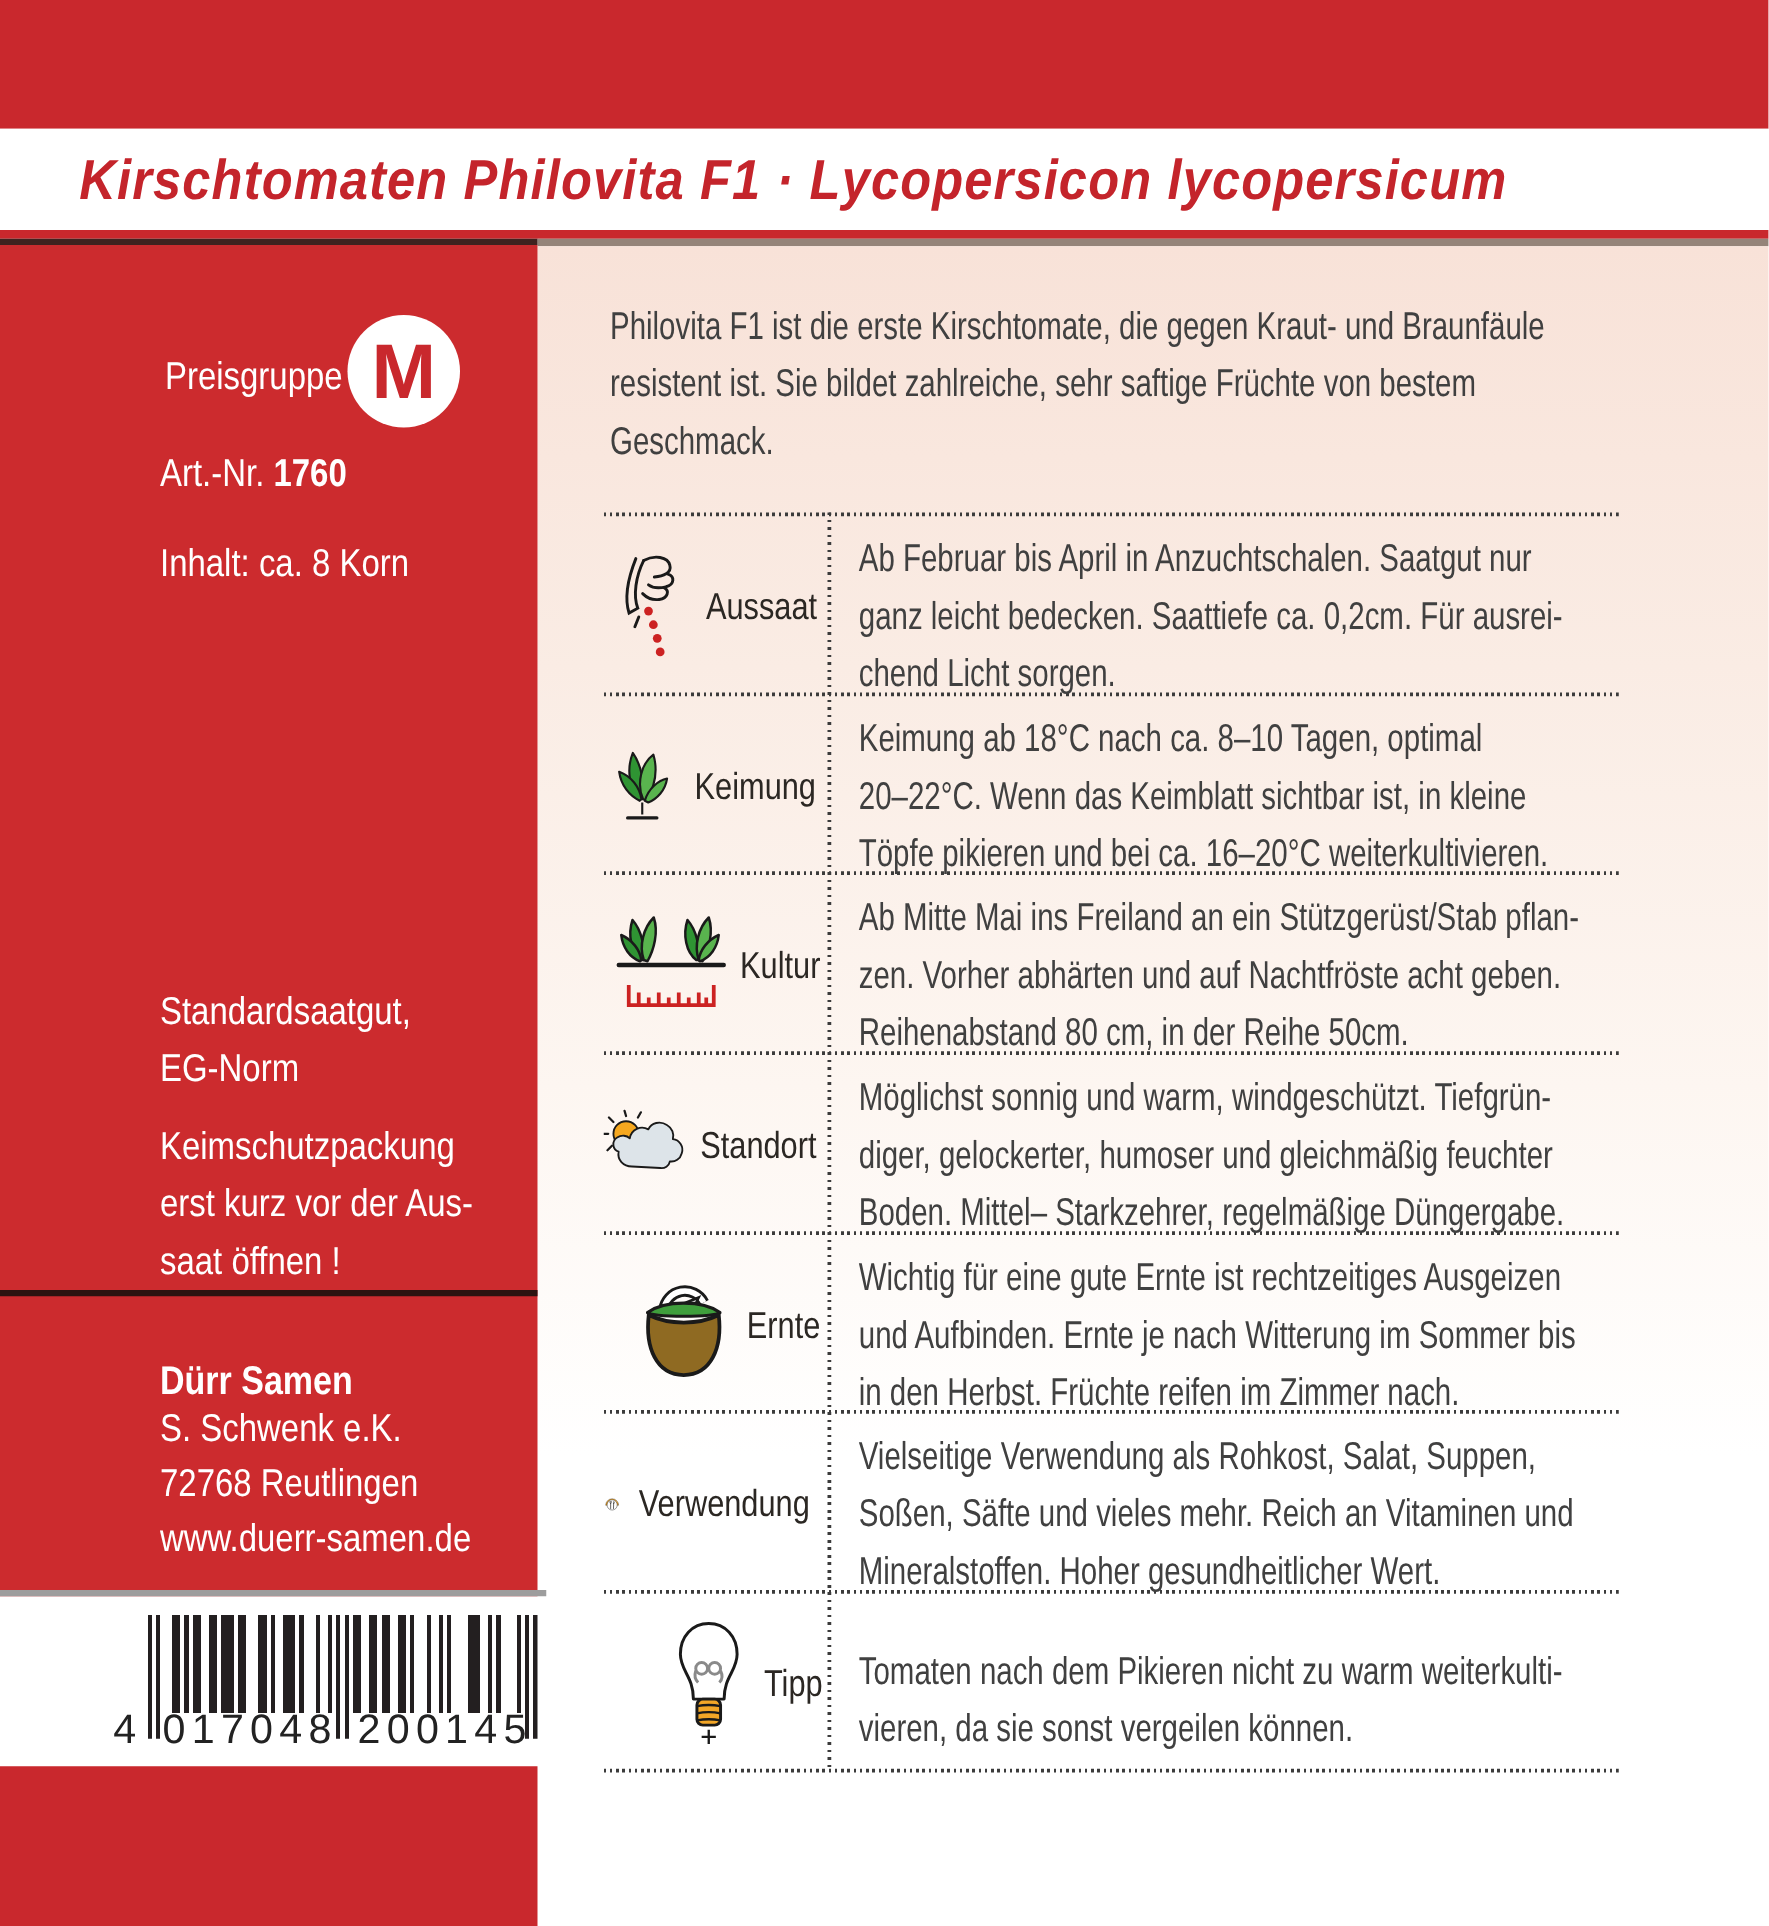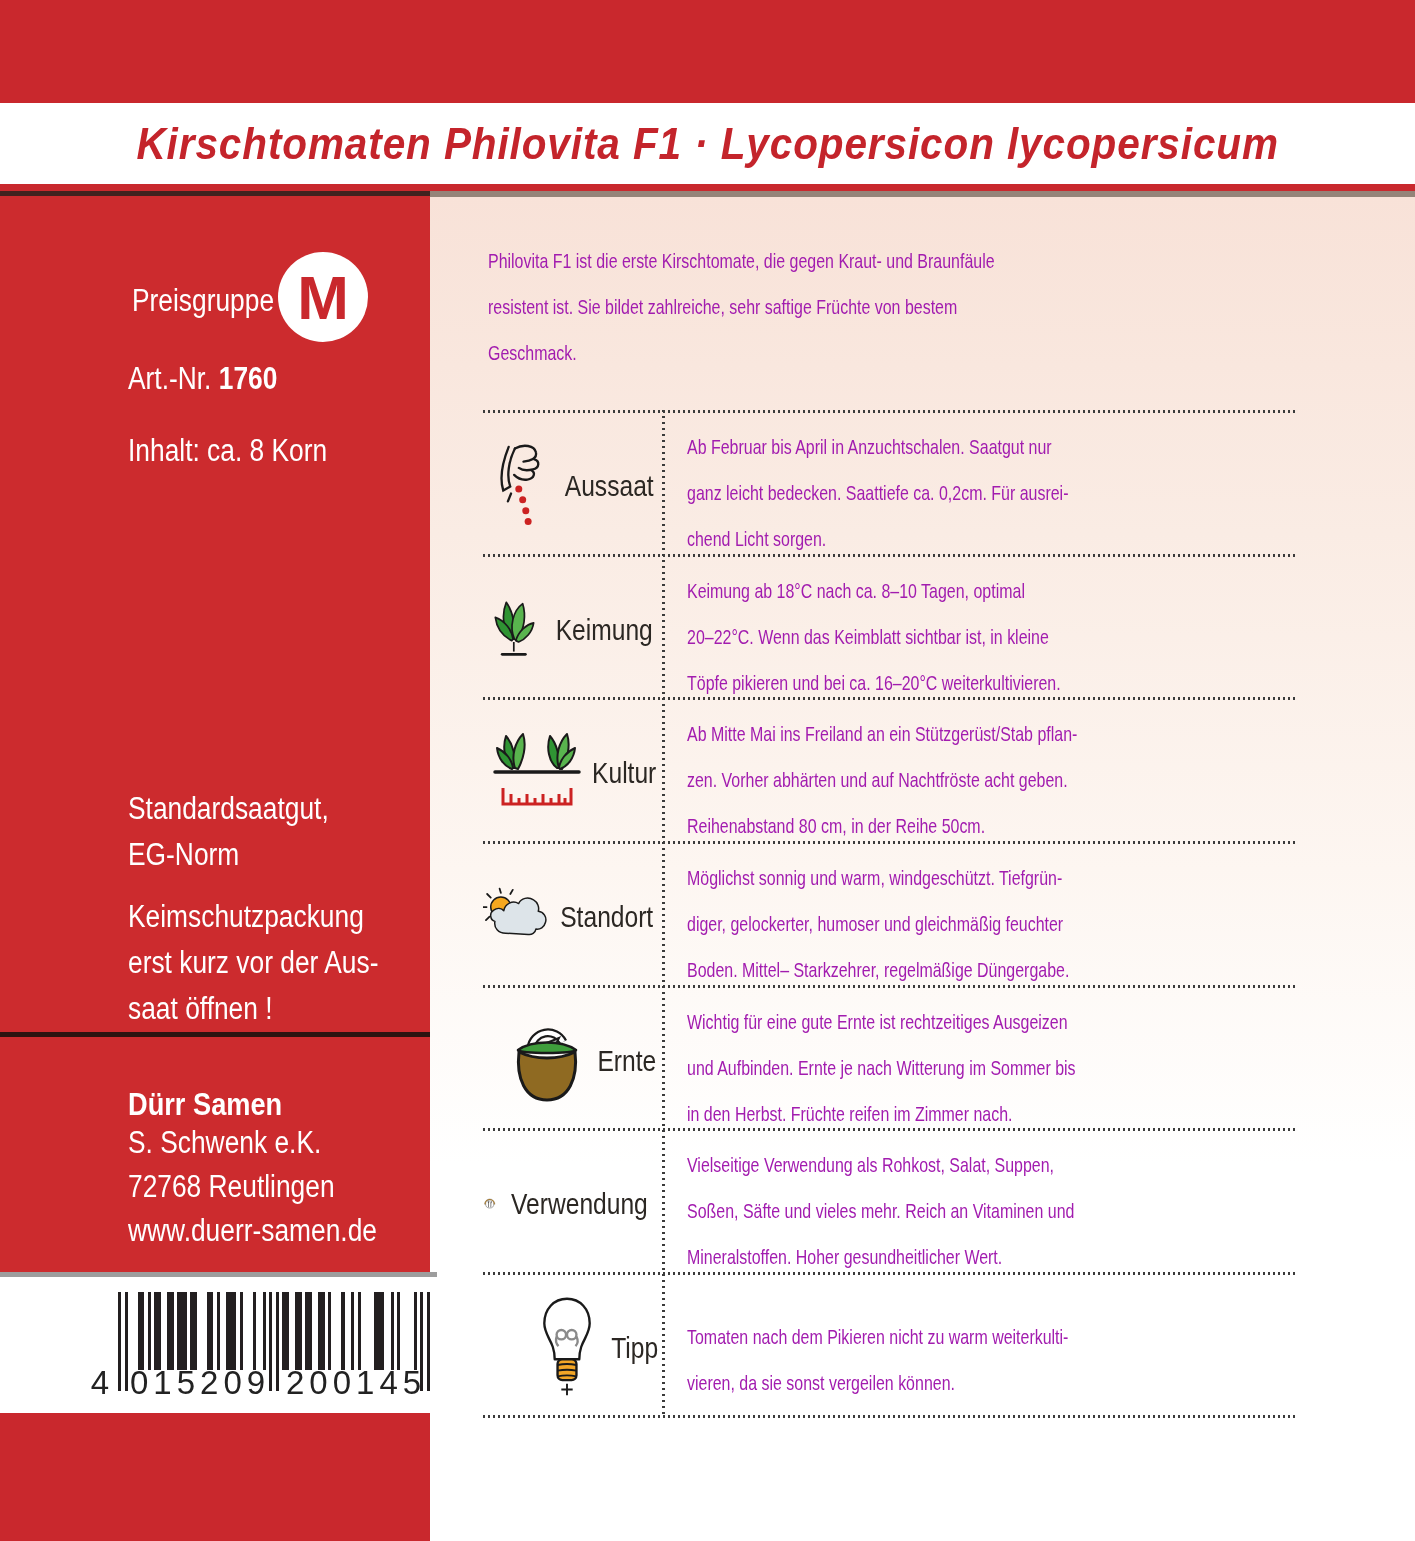--- a/index.html
+++ b/index.html
@@ -2,21 +2,21 @@
 <html><head>
 <meta charset="utf-8">
 <style>
   html,body{margin:0;padding:0;}
   .page{
     position:relative; width:1415px; height:1541px; background:#ffffff; overflow:hidden;
     font-family:"Liberation Sans", sans-serif; color:#2e2a27;
   }
   
   .top-band{position:absolute;left:0;top:0;width:1415px;height:103px;background:#c9282d;}
-  .title-strip{position:absolute;left:0;top:103px;width:1415px;height:81px;background:#ffffff;display:flex;align-items:center;justify-content:center;}
+  .title-strip{position:absolute;left:0;top:103px;width:1415px;height:81px;background:#ffffff;display:flex;align-items:center;}
   .title-text{font-size:45px;font-style:italic;font-weight:bold;color:#c4242b;transform:scaleX(0.9);white-space:nowrap;letter-spacing:1px;}
   .red-rule{position:absolute;left:0;top:184px;width:1415px;height:7px;background:#c9282d;}
   .content-shadow{position:absolute;left:430px;top:191px;width:985px;height:6px;background:#948479;}
   .sidebar-shadow{position:absolute;left:0;top:191px;width:430px;height:5px;background:#40221f;}
   
   .content-bg{position:absolute;left:430px;top:197px;width:985px;height:1344px;
     background:linear-gradient(180deg,#f8e2d8 0%,#faece4 25%,#fdf6f1 50%,#ffffff 72%);}
   
   .sidebar{position:absolute;left:0;top:196px;width:430px;height:836px;background:#cc2b2e;}
   .address-block{position:absolute;left:0;top:1032px;width:430px;height:245px;background:#cc2b2e;}
@@ -30,21 +30,21 @@
     display:flex;align-items:center;justify-content:center;font-weight:bold;font-size:62px;color:#c9282d;}
   .company{font-weight:bold;font-size:32px;margin-top:13px;}
   
   .barcode-svg{position:absolute;left:118px;top:1292px;width:312px;height:99px;}
   .bc-digit{position:absolute;top:1364px;font-size:33px;letter-spacing:5px;color:#222;font-family:"Liberation Sans",sans-serif;}
   
   .dash-h{position:absolute;left:483px;width:812px;height:3px;
     background-image:repeating-linear-gradient(90deg,#3b3b3b 0 2px,transparent 2px 5px);}
   .dash-v{position:absolute;left:662px;top:410px;width:3px;height:1007px;
     background-image:repeating-linear-gradient(180deg,#3b3b3b 0 2px,transparent 2px 6px);}
-  .intro,.row-text{position:absolute;left:687px;width:620px;font-size:21px;line-height:46px;color:#a21caf;}
+  .intro,.row-text{position:absolute;left:687px;width:620px;font-size:31px;line-height:46px;color:#404040;}
   .intro{left:488px;width:820px;}
   .intro div,.row-text div{transform:scaleX(0.76);transform-origin:0 50%;white-space:nowrap;}
   .icon-cell{position:absolute;left:483px;width:180px;height:137px;display:flex;flex-direction:row;
     justify-content:flex-end;align-items:center;}
   .row-label{font-size:30px;color:#2b2723;transform:scaleX(0.82);white-space:nowrap;margin-top:2px;}
   .icon-cell svg{display:block;}
 </style>
 </head>
 <body>
 
@@ -138,21 +138,21 @@
       <rect x="78" y="0" width="1" height="26" fill="#231f20"></rect>
       <rect x="79" y="0" width="1" height="26" fill="#231f20"></rect>
       <rect x="80" y="0" width="1" height="26" fill="#231f20"></rect>
       <rect x="83" y="0" width="1" height="26" fill="#231f20"></rect>
       <rect x="85" y="0" width="1" height="26" fill="#231f20"></rect>
       <rect x="90" y="0" width="1" height="26" fill="#231f20"></rect>
       <rect x="92" y="0" width="1" height="33" fill="#231f20"></rect>
       <rect x="94" y="0" width="1" height="33" fill="#231f20"></rect>
     </svg>
   <span class="bc-digit" style="left:80px;width:34px;text-align:right;">4</span>
-  <span class="bc-digit" style="left:130px;width:136px;text-align:center;">015209</span>
+  <span class="bc-digit" style="left:130px;width:136px;text-align:center;">017048</span>
   <span class="bc-digit" style="left:286px;width:136px;text-align:center;">200145</span>
 
   <div class="bottom-red"></div>
 
   <div class="intro" style="top:238px;">
       <div>Philovita F1 ist die erste Kirschtomate, die gegen Kraut- und Braunfäule</div>
       <div>resistent ist. Sie bildet zahlreiche, sehr saftige Früchte von bestem</div>
       <div>Geschmack.</div>
     </div>
 

